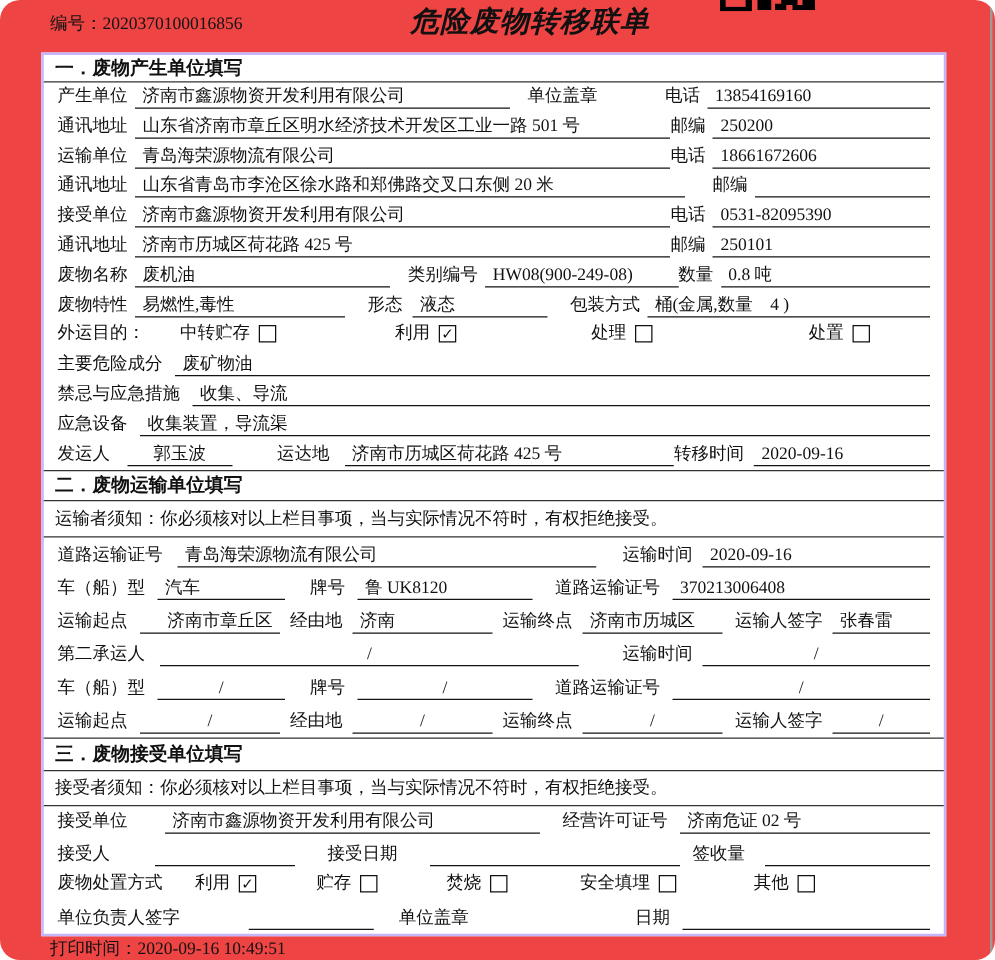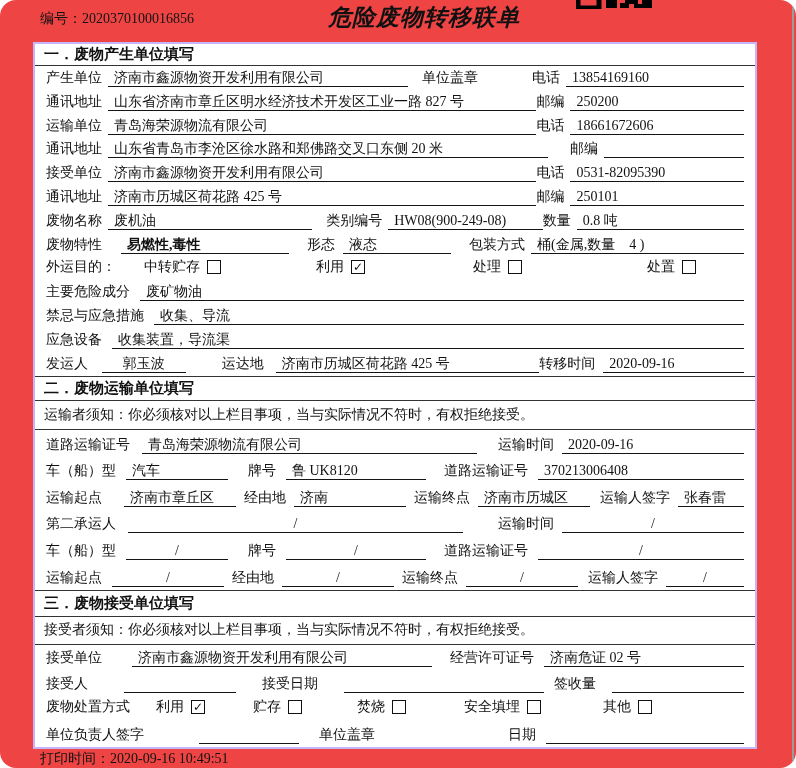--- a/index.html
+++ b/index.html
@@ -61,21 +61,21 @@
       <div class="row">
         <span class="lbl">产生单位</span>
         <span class="fld" style="width:300px;margin-left:6px;">济南市鑫源物资开发利用有限公司</span>
         <span class="lbl" style="margin-left:14px;">单位盖章</span>
         <span class="lbl ml-a">电话</span>
         <span class="fld" style="width:178px;margin-left:6px;">13854169160</span>
       </div>
 
       <div class="row">
         <span class="lbl">通讯地址</span>
-        <span class="fld" style="width:440px;margin-left:6px;">山东省济南市章丘区明水经济技术开发区工业一路 827 号</span>
+        <span class="fld" style="width:440px;margin-left:6px;">山东省济南市章丘区明水经济技术开发区工业一路 501 号</span>
         <span class="lbl ml-a">邮编</span>
         <span class="fld" style="width:178px;margin-left:6px;">250200</span>
       </div>
 
       <div class="row">
         <span class="lbl">运输单位</span>
         <span class="fld" style="width:440px;margin-left:6px;">青岛海荣源物流有限公司</span>
         <span class="lbl ml-a">电话</span>
         <span class="fld" style="width:178px;margin-left:6px;">18661672606</span>
       </div>
@@ -105,21 +105,21 @@
         <span class="lbl">废物名称</span>
         <span class="fld" style="width:205px;margin-left:6px;">废机油</span>
         <span class="lbl" style="margin-left:14px;">类别编号</span>
         <span class="fld" style="width:155px;margin-left:6px;">HW08(900-249-08)</span>
         <span class="lbl ml-a">数量</span>
         <span class="fld" style="width:168px;margin-left:6px;">0.8 吨</span>
       </div>
 
       <div class="row">
         <span class="lbl">废物特性</span>
-        <span class="fld" style="width:168px;margin-left:19px;font-weight:bold;">易燃性,毒性</span>
+        <span class="fld" style="width:168px;margin-left:6px;">易燃性,毒性</span>
         <span class="lbl" style="margin-left:18px;">形态</span>
         <span class="fld" style="width:108px;margin-left:8px;">液态</span>
         <span class="lbl" style="margin-left:18px;">包装方式</span>
         <span class="fld grow" style="margin-left:6px;">桶(金属,数量　4 )</span>
       </div>
 
       <div class="row" style="align-items:center;">
         <span class="lbl">外运目的：</span>
         <span class="opt" style="margin-left:28px;">
           <span>中转贮存</span>
@@ -187,21 +187,21 @@
         <span class="lbl">车（船）型</span>
         <span class="fld" style="width:102px;margin-left:10px;">汽车</span>
         <span class="lbl" style="margin-left:20px;">牌号</span>
         <span class="fld" style="width:140px;margin-left:10px;">鲁 UK8120</span>
         <span class="lbl" style="margin-left:18px;">道路运输证号</span>
         <span class="fld grow" style="margin-left:10px;">370213006408</span>
       </div>
 
       <div class="row">
         <span class="lbl">运输起点</span>
-        <span class="fld" style="width:112px;margin-left:22px;">济南市章丘区</span>
+        <span class="fld" style="width:112px;margin-left:10px;text-align:right;">济南市章丘区</span>
         <span class="lbl" style="margin-left:8px;">经由地</span>
         <span class="fld" style="width:112px;margin-left:8px;">济南</span>
         <span class="lbl" style="margin-left:8px;">运输终点</span>
         <span class="fld" style="width:112px;margin-left:8px;">济南市历城区</span>
         <span class="lbl" style="margin-left:10px;">运输人签字</span>
         <span class="fld grow" style="margin-left:8px;">张春雷</span>
       </div>
 
       <div class="row">
         <span class="lbl">第二承运人</span>

